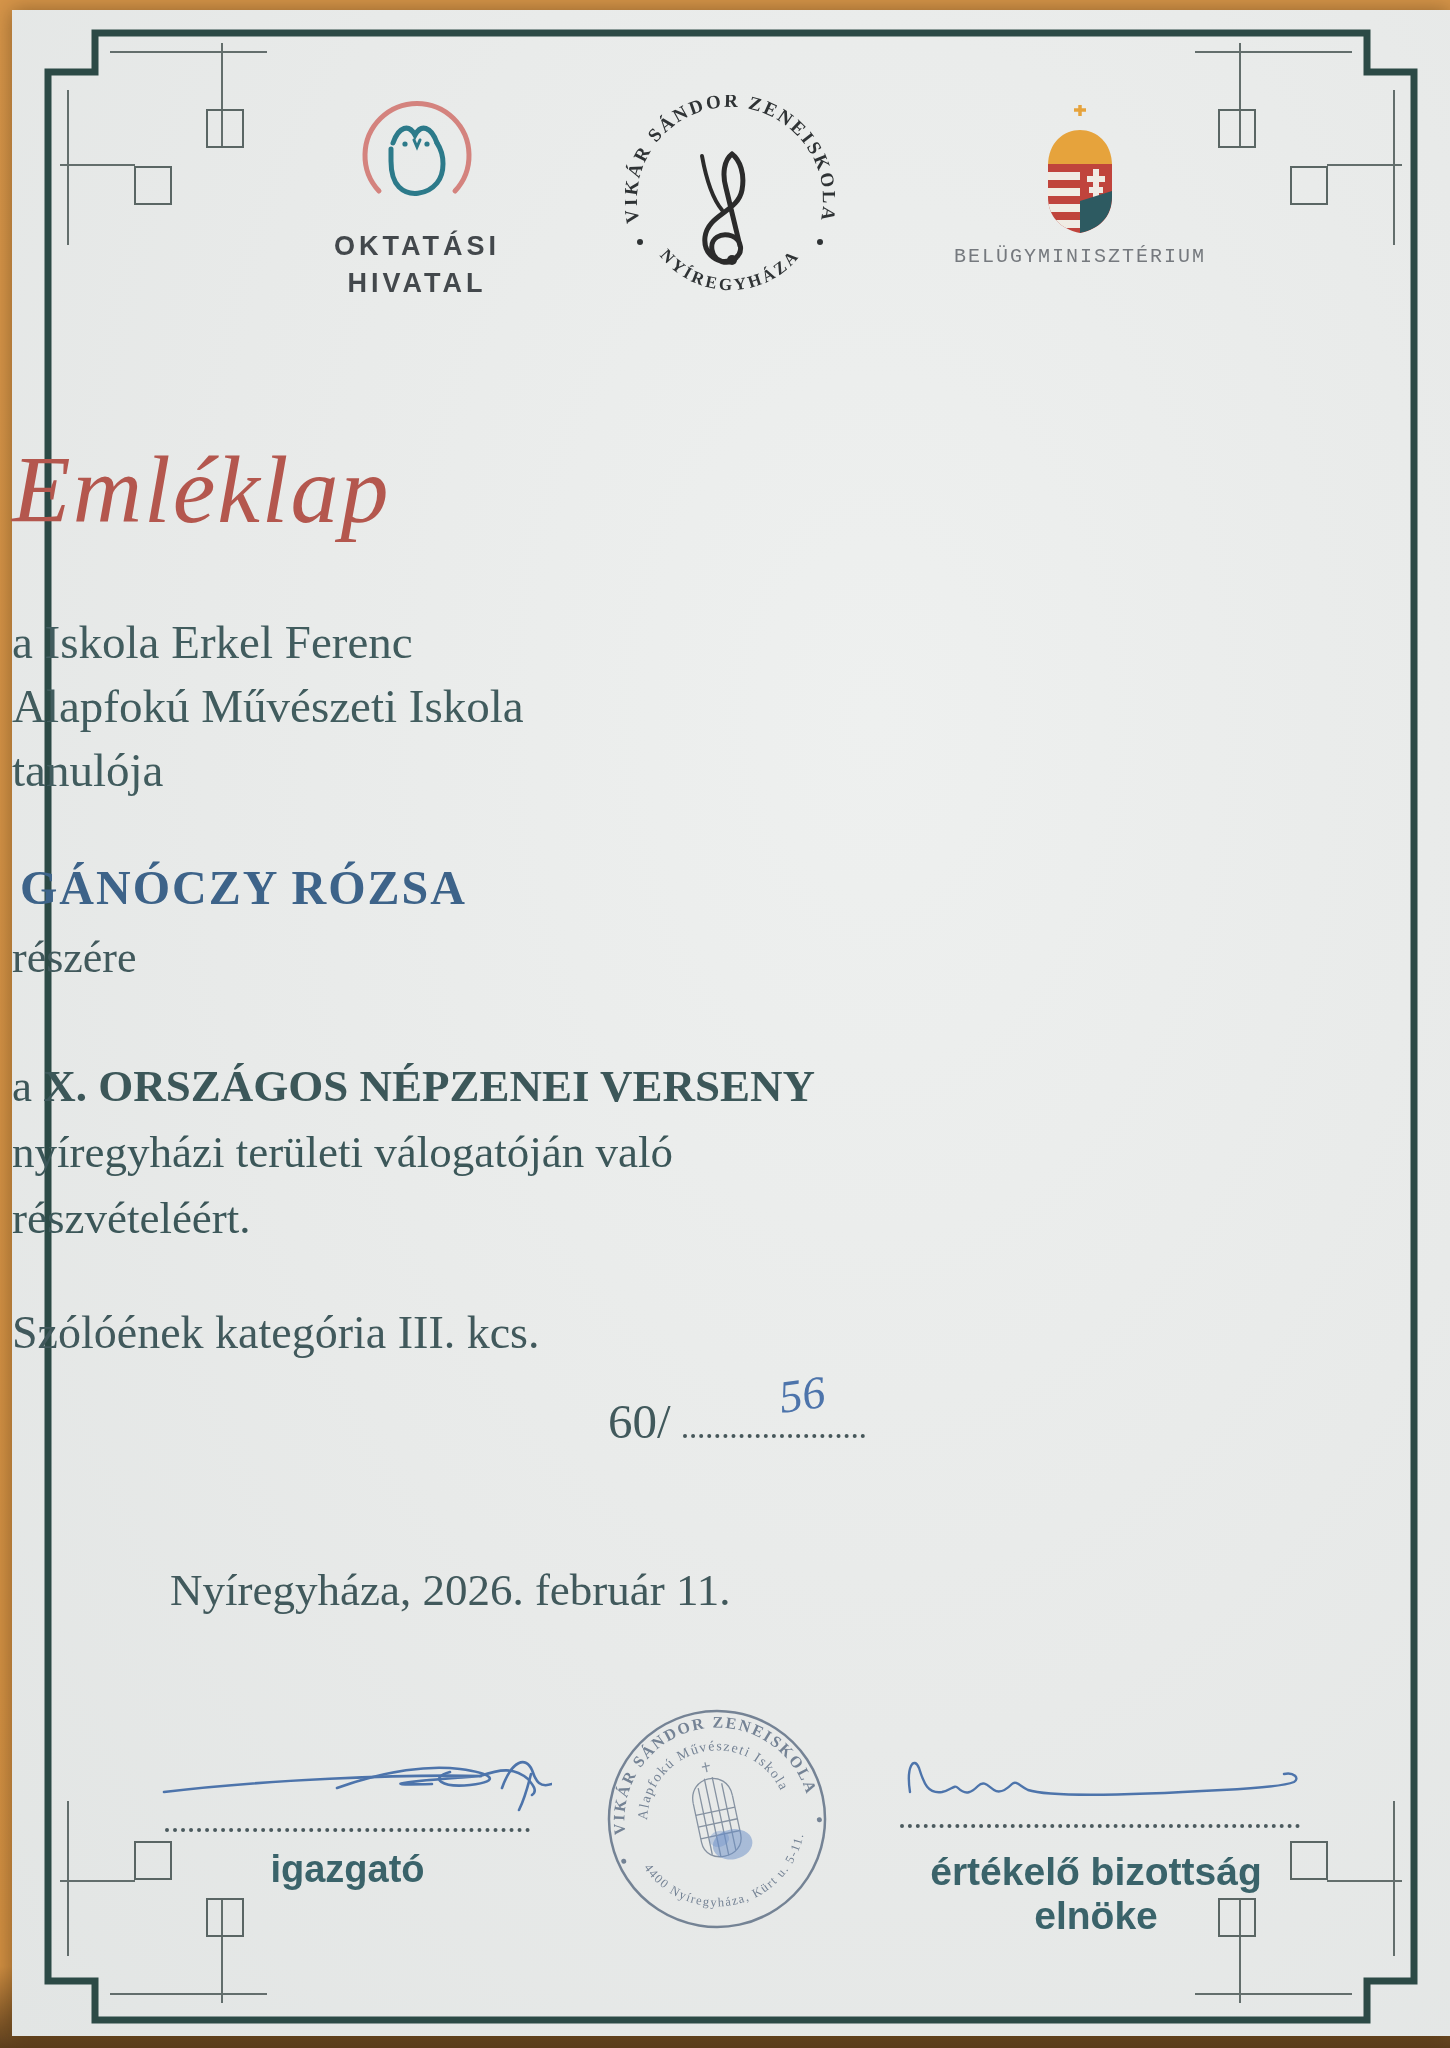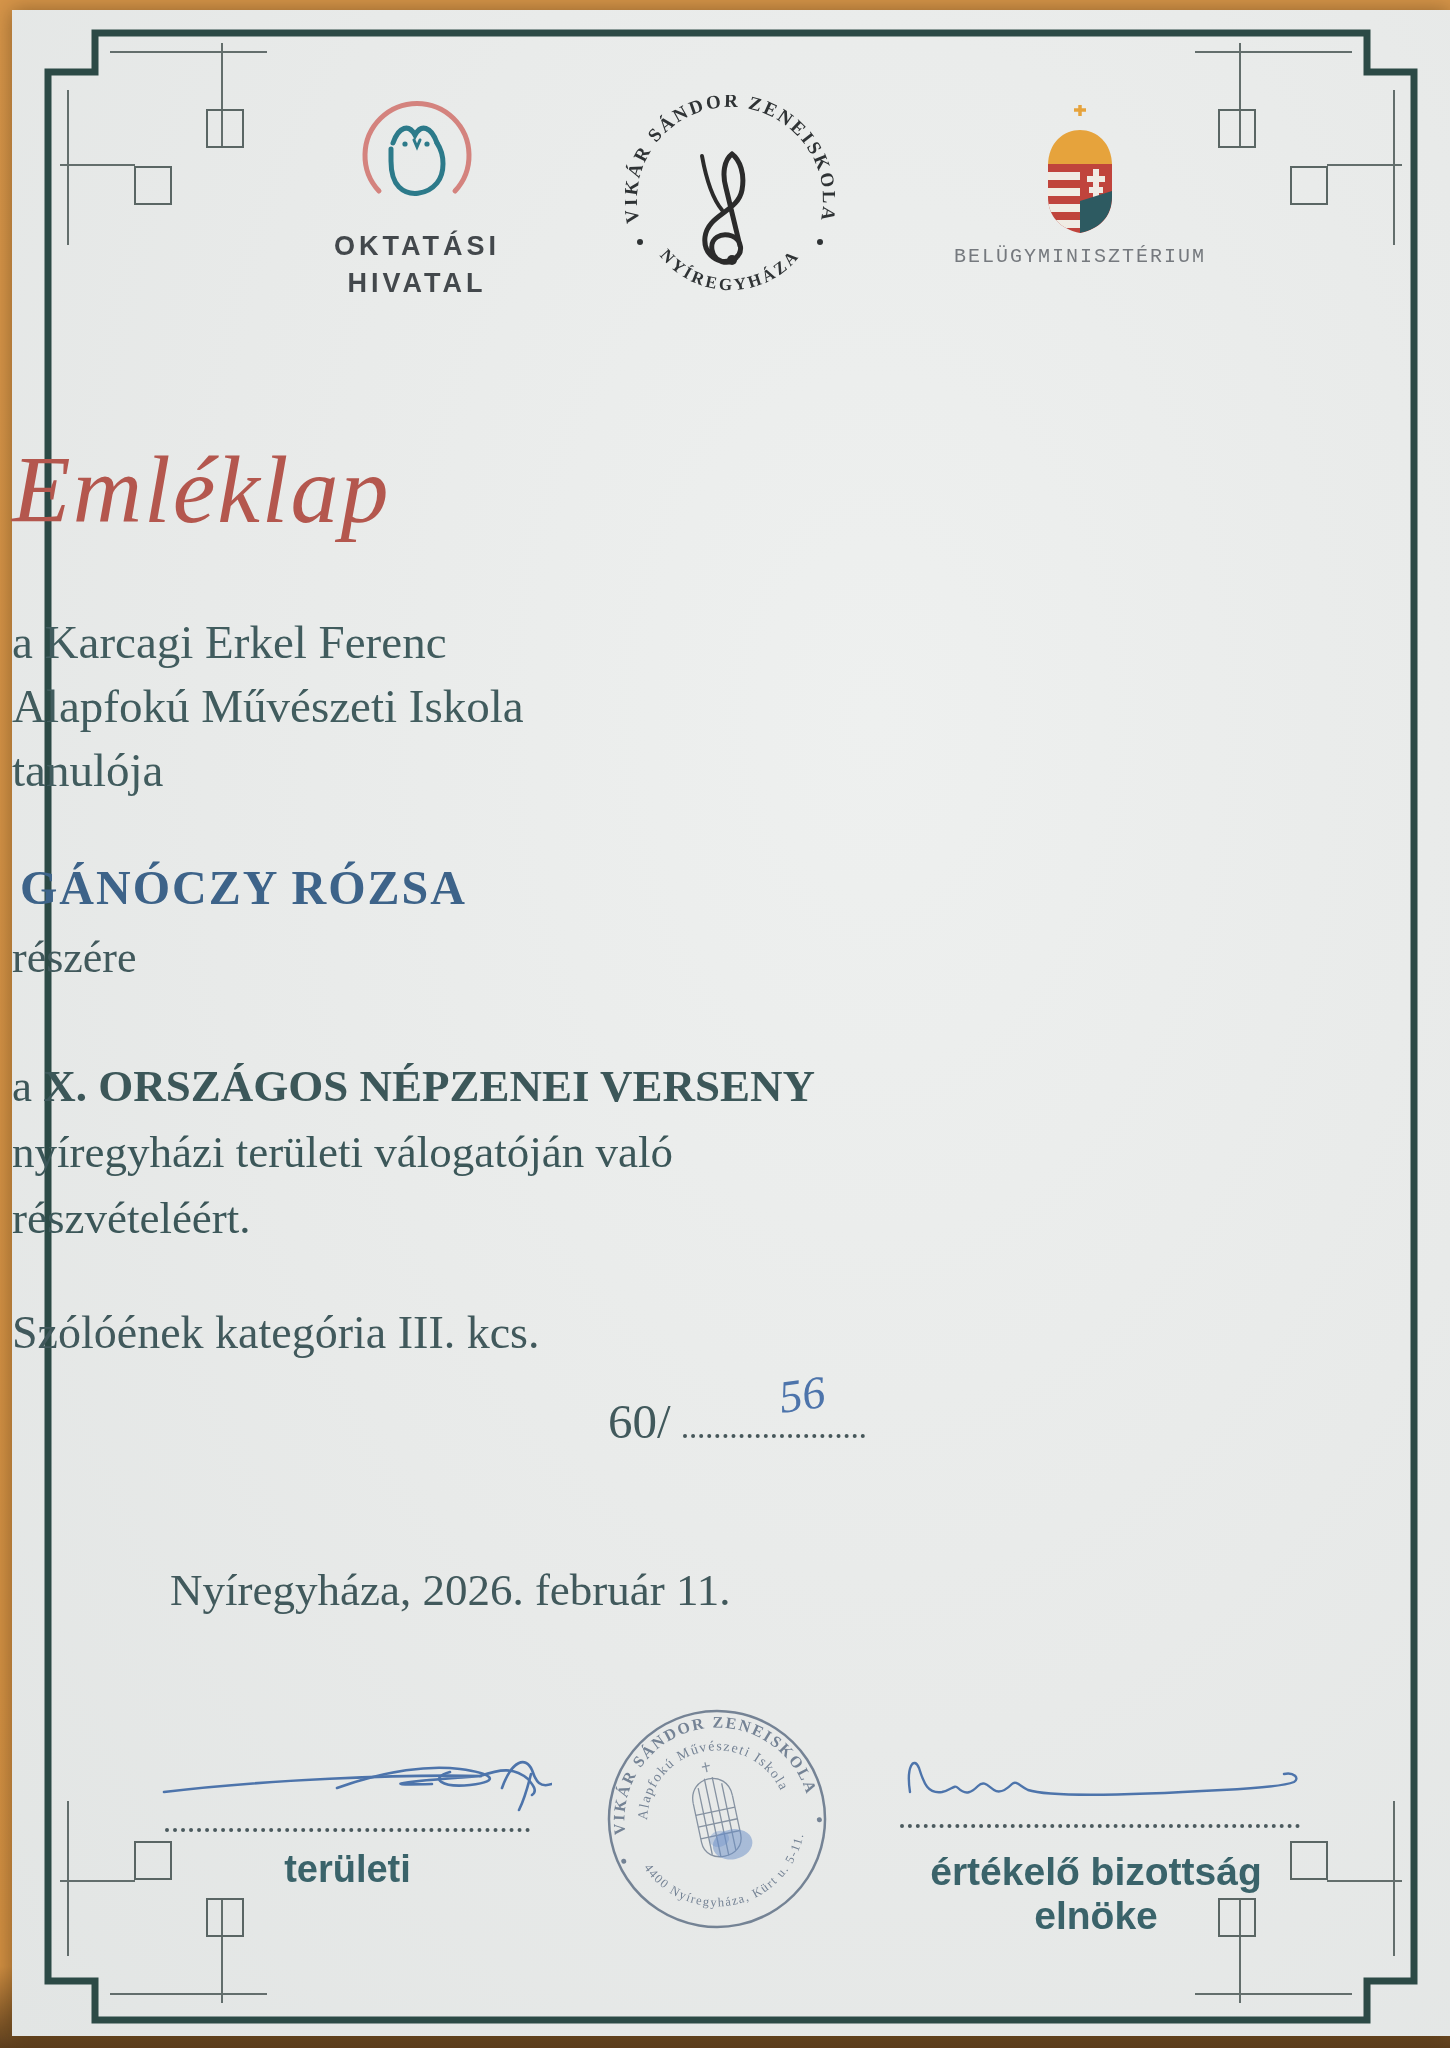--- a/index.html
+++ b/index.html
@@ -135,21 +135,21 @@
         <rect x="54" y="85" width="14" height="6" fill="#f0ece4"></rect>
         <path d="M 45,99 L 77,89 V 95 C 77,115 64,127 45,131 Z" fill="#2d5a61"></path>
       </g>
     </svg>
     <div class="lbl">BELÜGYMINISZTÉRIUM</div>
   </div>
 
   <div class="centerblock title">Emléklap</div>
 
   <div class="centerblock intro">
-    <div>a Karcagi Erkel Ferenc</div>
+    <div>a Iskola Erkel Ferenc</div>
     <div>Alapfokú Művészeti Iskola</div>
     <div>tanulója</div>
   </div>
 
   <div class="centerblock name">GÁNÓCZY RÓZSA</div>
   <div class="centerblock for">részére</div>
 
   <div class="centerblock award">
     <div><span>a </span><b>X. ORSZÁGOS NÉPZENEI VERSENY</b></div>
     <div>nyíregyházi területi válogatóján való</div>
@@ -201,21 +201,21 @@
   <svg class="sig-svg" style="left:140px;top:1718px;" width="400" height="112" viewBox="0 0 400 112">
     <g fill="none" stroke="#4d74ab" stroke-width="2.6" stroke-linecap="round">
       <path d="M 12,64 C 110,52 250,46 330,48 C 270,52 210,58 280,56"></path>
       <path d="M 185,60 C 235,42 278,37 308,41 C 338,45 352,53 318,57 C 290,60 276,50 298,44"></path>
       <path d="M 328,48 C 348,41 362,39 376,51 C 381,57 386,63 380,67"></path>
       <path d="M 350,60 C 360,32 374,28 380,42 C 384,54 388,60 400,56"></path>
       <path d="M 379,46 C 375,62 371,74 367,82"></path>
     </g>
   </svg>
   <div class="sig-dots" style="left:153px;top:1814px;width:365px;"></div>
-  <div class="sig-label left">területi</div>
+  <div class="sig-label left">igazgató</div>
 
   <svg class="sig-svg" style="left:880px;top:1728px;" width="430" height="92" viewBox="0 0 430 92">
     <g fill="none" stroke="#4d74ab" stroke-width="2.4" stroke-linecap="round">
       <path d="M 18,54 C 14,28 22,18 27,30 C 32,46 36,56 50,54 C 60,52 62,46 66,50 C 74,58 80,54 86,48 C 92,42 96,48 102,52 C 108,56 114,52 120,46 C 124,42 128,48 136,52 C 160,60 260,56 330,52 C 370,50 392,48 402,44 C 408,40 402,34 392,36"></path>
     </g>
   </svg>
   <div class="sig-dots" style="left:888px;top:1810px;width:400px;"></div>
   <div class="sig-label right">értékelő bizottság elnöke</div>
 
 </div>

